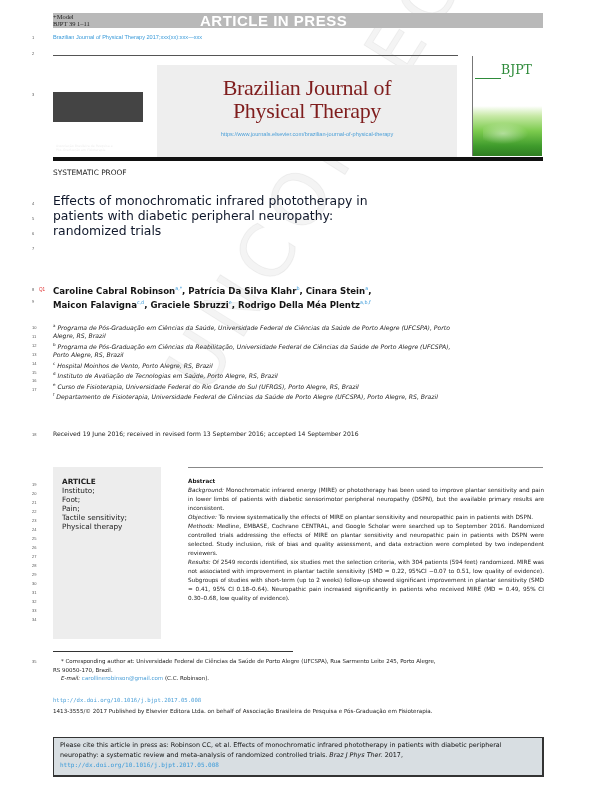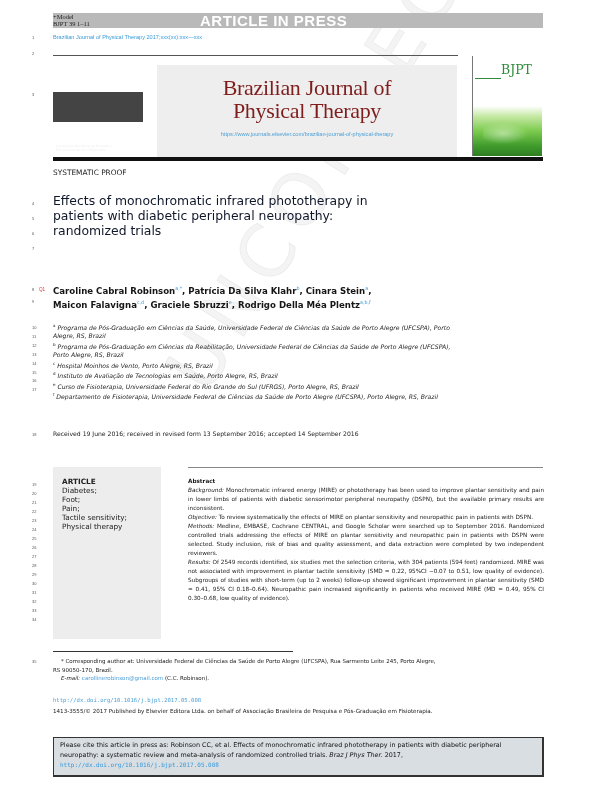--- a/index.html
+++ b/index.html
@@ -171,21 +171,21 @@
   <div class="row"><span class="sup2">c</span> <span>Hospital Moinhos de Vento, Porto Alegre, RS, Brazil</span></div>
   <div class="row"><span class="sup2">d</span> <span>Instituto de Avaliação de Tecnologias em Saúde, Porto Alegre, RS, Brazil</span></div>
   <div class="row"><span class="sup2">e</span> <span>Curso de Fisioterapia, Universidade Federal do Rio Grande do Sul (UFRGS), Porto Alegre, RS, Brazil</span></div>
   <div class="row"><span class="sup2">f</span> <span>Departamento de Fisioterapia, Universidade Federal de Ciências da Saúde de Porto Alegre (UFCSPA), Porto Alegre, RS, Brazil</span></div>
 </div>
 
 <div class="received">Received 19 June 2016; received in revised form 13 September 2016; accepted 14 September 2016</div>
 
 <div class="kw-panel">
   <div class="kw-head">ARTICLE</div>
-  <div class="kw-item">Diabetes;</div>
+  <div class="kw-item">Instituto;</div>
   <div class="kw-item">Foot;</div>
   <div class="kw-item">Pain;</div>
   <div class="kw-item">Tactile sensitivity;</div>
   <div class="kw-item">Physical therapy</div>
 </div>
 
 <div class="abs-rule"></div>
 <div class="abstract">
   <p class="abs-head">Abstract</p>
   <p><i>Background:</i> <span>Monochromatic infrared energy (MIRE) or phototherapy has been used to improve plantar sensitivity and pain in lower limbs of patients with diabetic sensorimotor peripheral neuropathy (DSPN), but the available primary results are inconsistent.</span></p>

